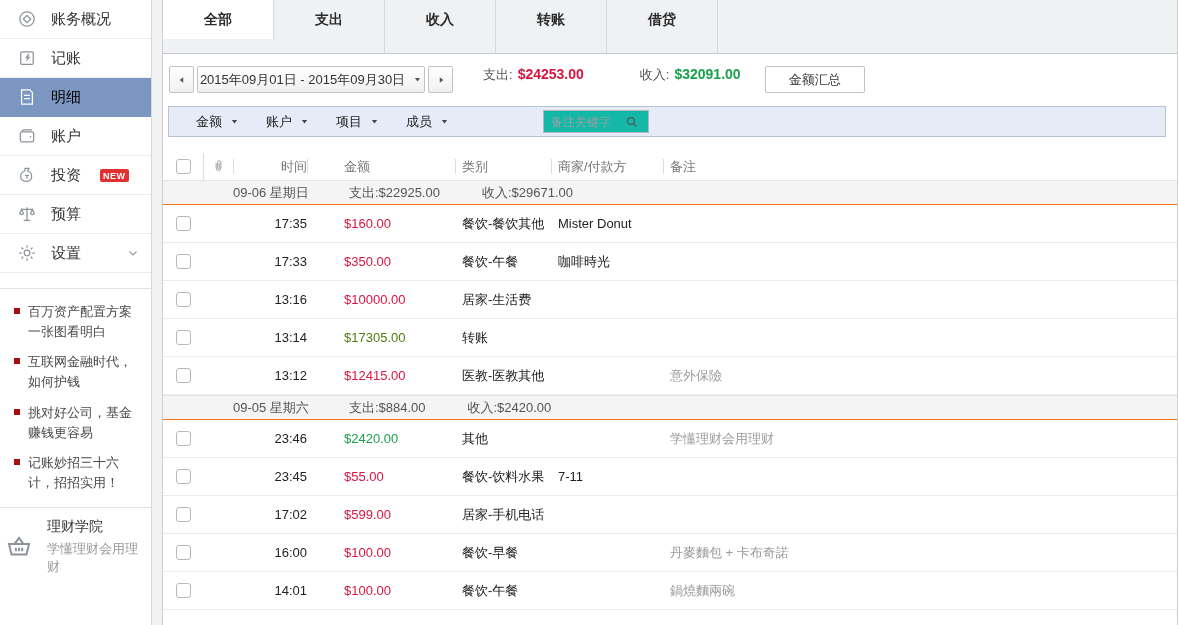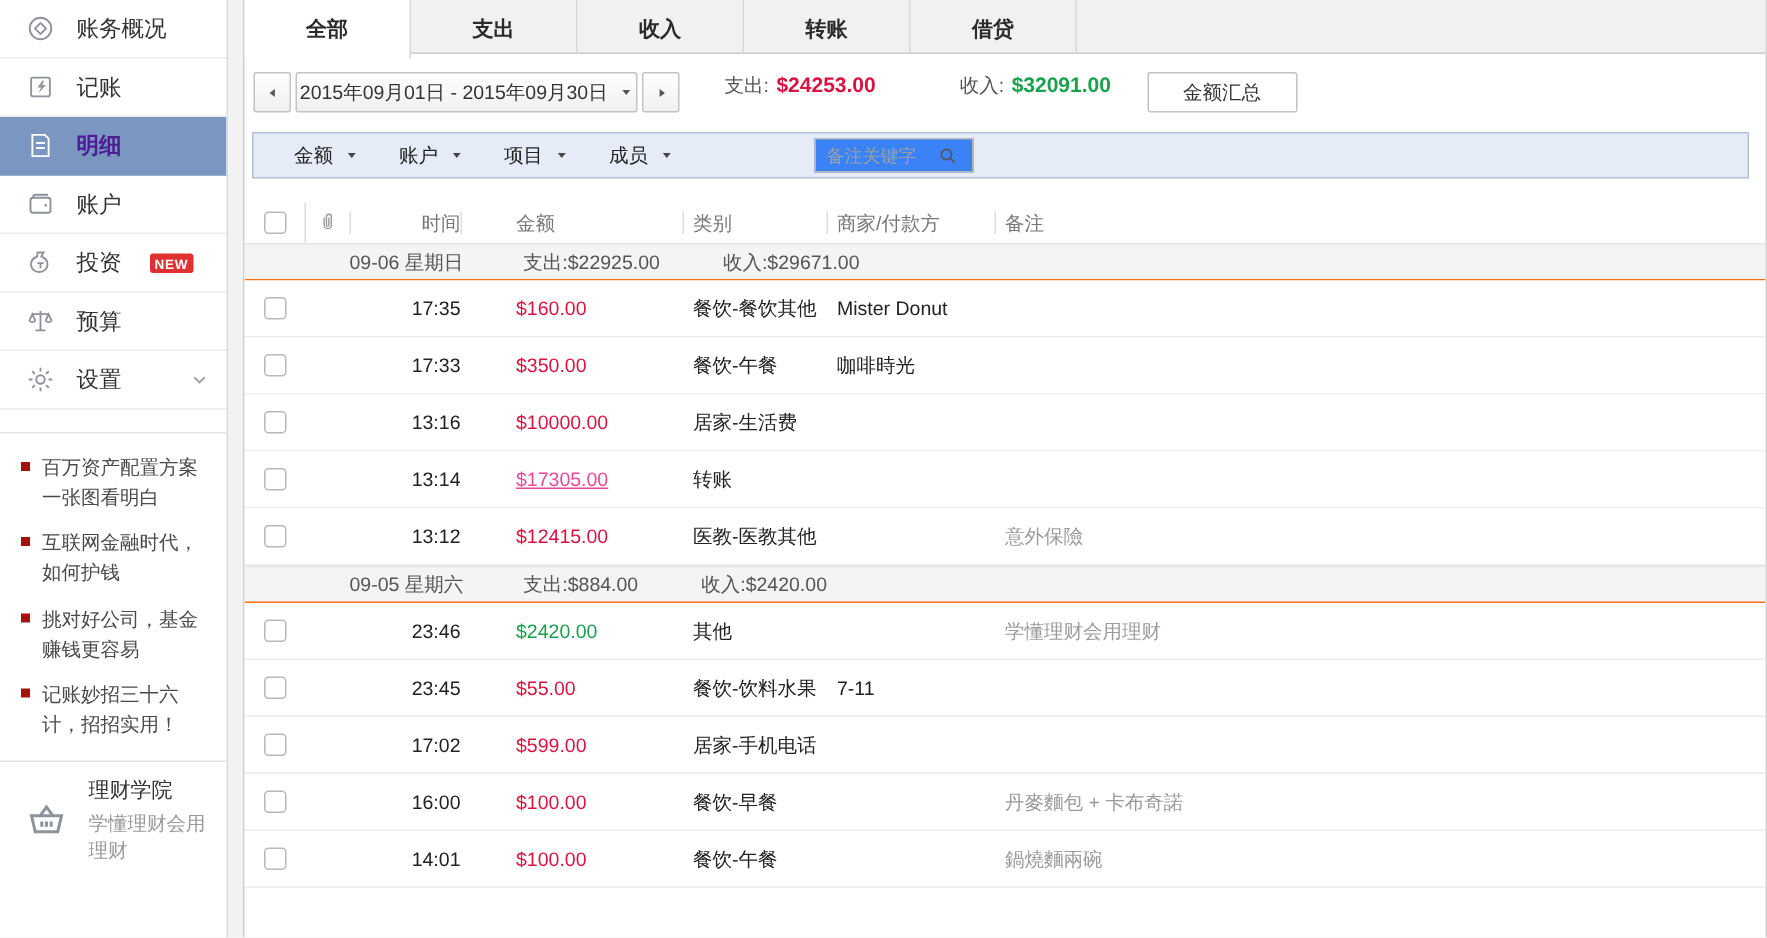--- a/index.html
+++ b/index.html
@@ -4,60 +4,60 @@
 <style>
   * { margin:0; padding:0; box-sizing:border-box; }
   body { background:#e9eaec; font-family:"Liberation Sans","DejaVu Sans",sans-serif; }
   .page { position:relative; width:1178px; height:625px; background:#f1f2f3; display:flex; overflow:hidden; }
 
   
   .sidebar { width:152px; min-width:152px; height:100%; background:#fff; border-right:1px solid #d9d9d9; overflow:hidden; }
   .nav-item { display:flex; align-items:center; height:39px; border-bottom:1px solid #ececec; padding-left:16px; gap:13px; font-size:15px; color:#333; cursor:pointer; }
   .nav-item .icn { width:22px; height:22px; color:#8d929b; display:flex; align-items:center; justify-content:center; flex:none; }
   .nav-item .icn svg { width:20px; height:20px; }
-  .nav-item.selected { background:#7b96c1; color:#4c1d95; font-weight:bold; border-bottom-color:#7b96c1; }
+  .nav-item.selected { background:#7b96c1; color:#000000; font-weight:normal; border-bottom-color:#7b96c1; }
   .nav-item.selected .icn { color:#fff; }
   .badge-new { background:#e03131; color:#fff; font-size:9px; font-weight:bold; padding:2px 3px 1px; border-radius:2px; margin-left:6px; letter-spacing:.5px; }
   .nav-chevron { margin-left:auto; margin-right:12px; color:#9aa0a6; display:flex; }
   .nav-chevron svg { width:12px; height:12px; }
 
   .news { margin-top:15px; border-top:1px solid #e3e3e3; padding:13px 10px 4px 14px; }
   .news-item { display:flex; gap:8px; font-size:13px; color:#4a4a4a; line-height:1.55; margin-bottom:10px; cursor:pointer; }
   .news-item .bullet { width:6px; height:6px; background:#a40f0f; margin-top:6px; flex:none; }
 
-  .promo { border-top:1px solid #e3e3e3; display:flex; gap:13px; padding:10px 6px 11px 16px; align-items:center; cursor:pointer; }
+  .promo { border-top:1px solid #e3e3e3; display:flex; gap:13px; padding:10px 6px 11px 4px; align-items:center; cursor:pointer; }
   .promo .picn { width:30px; height:30px; color:#8d929b; flex:none; }
   .promo .picn svg { width:30px; height:30px; }
   .promo-title { font-size:14px; color:#333; margin-bottom:4px; }
   .promo-sub { font-size:13px; color:#999; }
 
   
   .main { flex:1; margin-left:10px; height:100%; background:#fff; border-left:1px solid #cfcfcf; border-right:1px solid #cfcfcf; display:flex; flex-direction:column; overflow:hidden; }
 
-  .tabbar { display:flex; height:36px; background:#eff1f3; border-bottom:1px solid #c8cbd0; flex:none; }
+  .tabbar { display:flex; height:54px; background:#eff1f3; border-bottom:1px solid #c8cbd0; flex:none; }
   .tab { width:111px; text-align:center; line-height:38px; font-size:14px; font-weight:bold; color:#2b2b2b; border-right:1px solid #d6d9dc; cursor:pointer; }
   .tab.active { background:#fff; height:39px; margin-bottom:-1px; }
 
   .toolbar { display:flex; padding:12px 8px 11px 6px; flex:none; }
   .btn { height:27px; border:1px solid #c3c3c3; border-radius:2px; background:linear-gradient(#ffffff,#f0f0f0); font-size:13px; color:#333; display:flex; align-items:center; justify-content:center; cursor:pointer; }
   .btn.arrow { width:25px; color:#444; }
   .btn.arrow svg { width:10px; height:10px; }
   .btn.date { width:228px; margin:0 3px; gap:8px; }
   .btn.date .caret svg, .fdrop .caret svg { width:9px; height:9px; }
   .caret { display:flex; color:#555; }
   .sum { display:flex; align-items:baseline; gap:5px; font-size:13px; color:#555; }
   .sum.exp { margin-left:30px; } .sum.inc { margin-left:16px;padding-left:40px; }
   .sum .val { font-weight:bold; font-size:14px; }
   .val.expense { color:#da1440; } .val.income { color:#1aa14e; }
   .btn.total { width:100px; margin-left:24px; background:#fff; }
 
   .filterbar { margin:2px 11px 0 5px; height:31px; background:#e5ecf7; border:1px solid #b6c2d6; display:flex; align-items:center; flex:none; }
   .fdrop { display:flex; align-items:center; gap:8px; margin-left:27px; font-size:13px; color:#222; cursor:pointer; }
   .fdrop .caret { color:#444; }
-  .searchbox { margin-left:94px; display:flex; align-items:center; background:#3b82f6; border:1px solid #b4b8bd; height:23px; width:106px; padding:0 4px 0 7px; }
+  .searchbox { margin-left:94px; display:flex; align-items:center; background:#14b8a6; border:1px solid #b4b8bd; height:23px; width:106px; padding:0 4px 0 7px; }
   .searchbox input { border:none; outline:none; width:72px; font-size:12px; color:#333; font-family:inherit; background:transparent; }
   .searchbox input::placeholder { color:#9aa0a6; }
   .search-icon { display:flex; color:#555; margin-left:2px; }
   .search-icon svg { width:14px; height:14px; }
 
   
   .cell { border-left:1px solid transparent; }
   .c-check { width:40px; display:flex; justify-content:center; align-items:center; }
   .c-clip { width:30px; display:flex; justify-content:center; align-items:center; }
   .c-time { width:74px; text-align:right; }
@@ -69,21 +69,21 @@
   .thead { display:flex; align-items:center; height:27px; margin-top:16px; color:#777; font-size:13px; flex:none; }
   .thead .cell { height:15px; line-height:15px; }
   .thead .c-check, .thead .c-clip { height:100%; }
   .thead .hsep { border-left-color:#ddd; }
   .thead .c-clip svg { width:15px; height:15px; color:#999; }
 
   .tbody { flex:1; overflow:hidden; }
   .group-row { height:25px; background:#f4f4f5; display:flex; align-items:center; font-size:13px; color:#555; border-top:1px solid #e4e4e4; border-bottom:1px solid #f97316; }
   .g-date { margin-left:70px; } .g-exp { margin-left:40px; } .g-inc { margin-left:42px; }
   .row { display:flex; align-items:center; height:38px; border-bottom:1px solid #ebebeb; font-size:13px; color:#222; background:#fff; cursor:pointer; }
-  .amt.expense { color:#da1440; } .amt.income { color:#1aa14e; } .amt.transfer { color:#ec4899;text-decoration:underline; }
+  .amt.expense { color:#da1440; } .amt.income { color:#1aa14e; } .amt.transfer { color:#4d7c0f; }
   .c-note.notetext { color:#9b9b9b; }
   .checkbox { width:15px; height:15px; border:1px solid #b9b9b9; border-radius:3px; background:#fff; cursor:pointer; display:inline-block; }
 </style>
 </head>
 <body>
 
 <div class="page">
 
   <aside class="sidebar">
     <nav id="nav">

